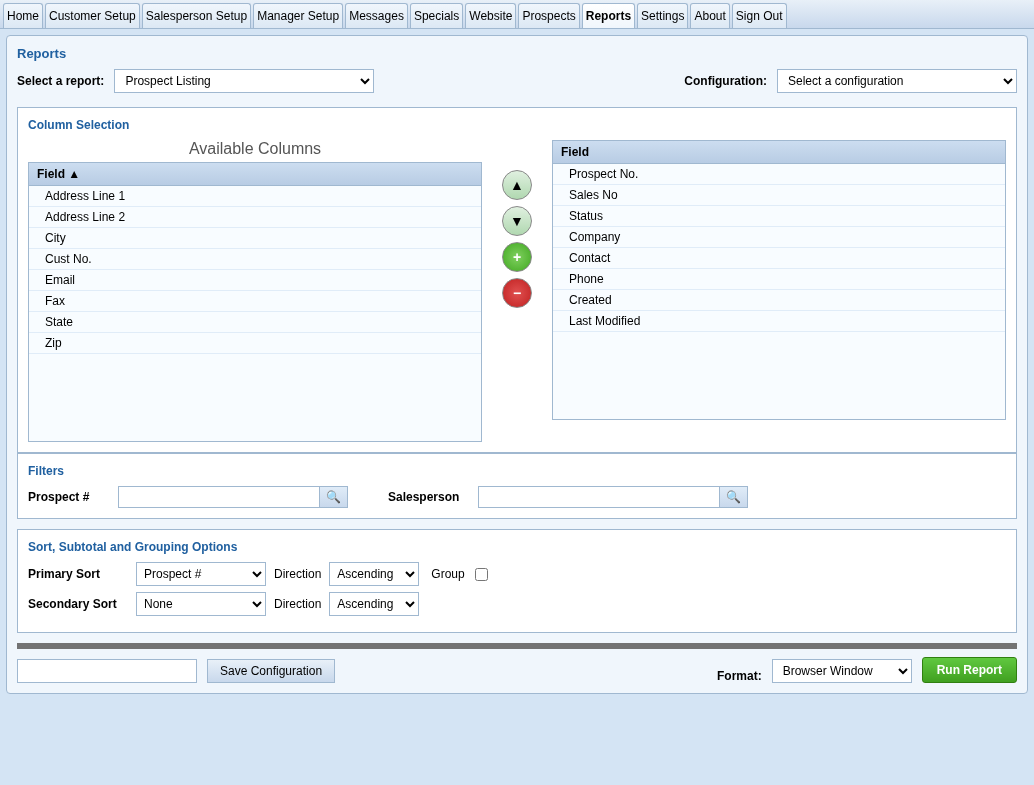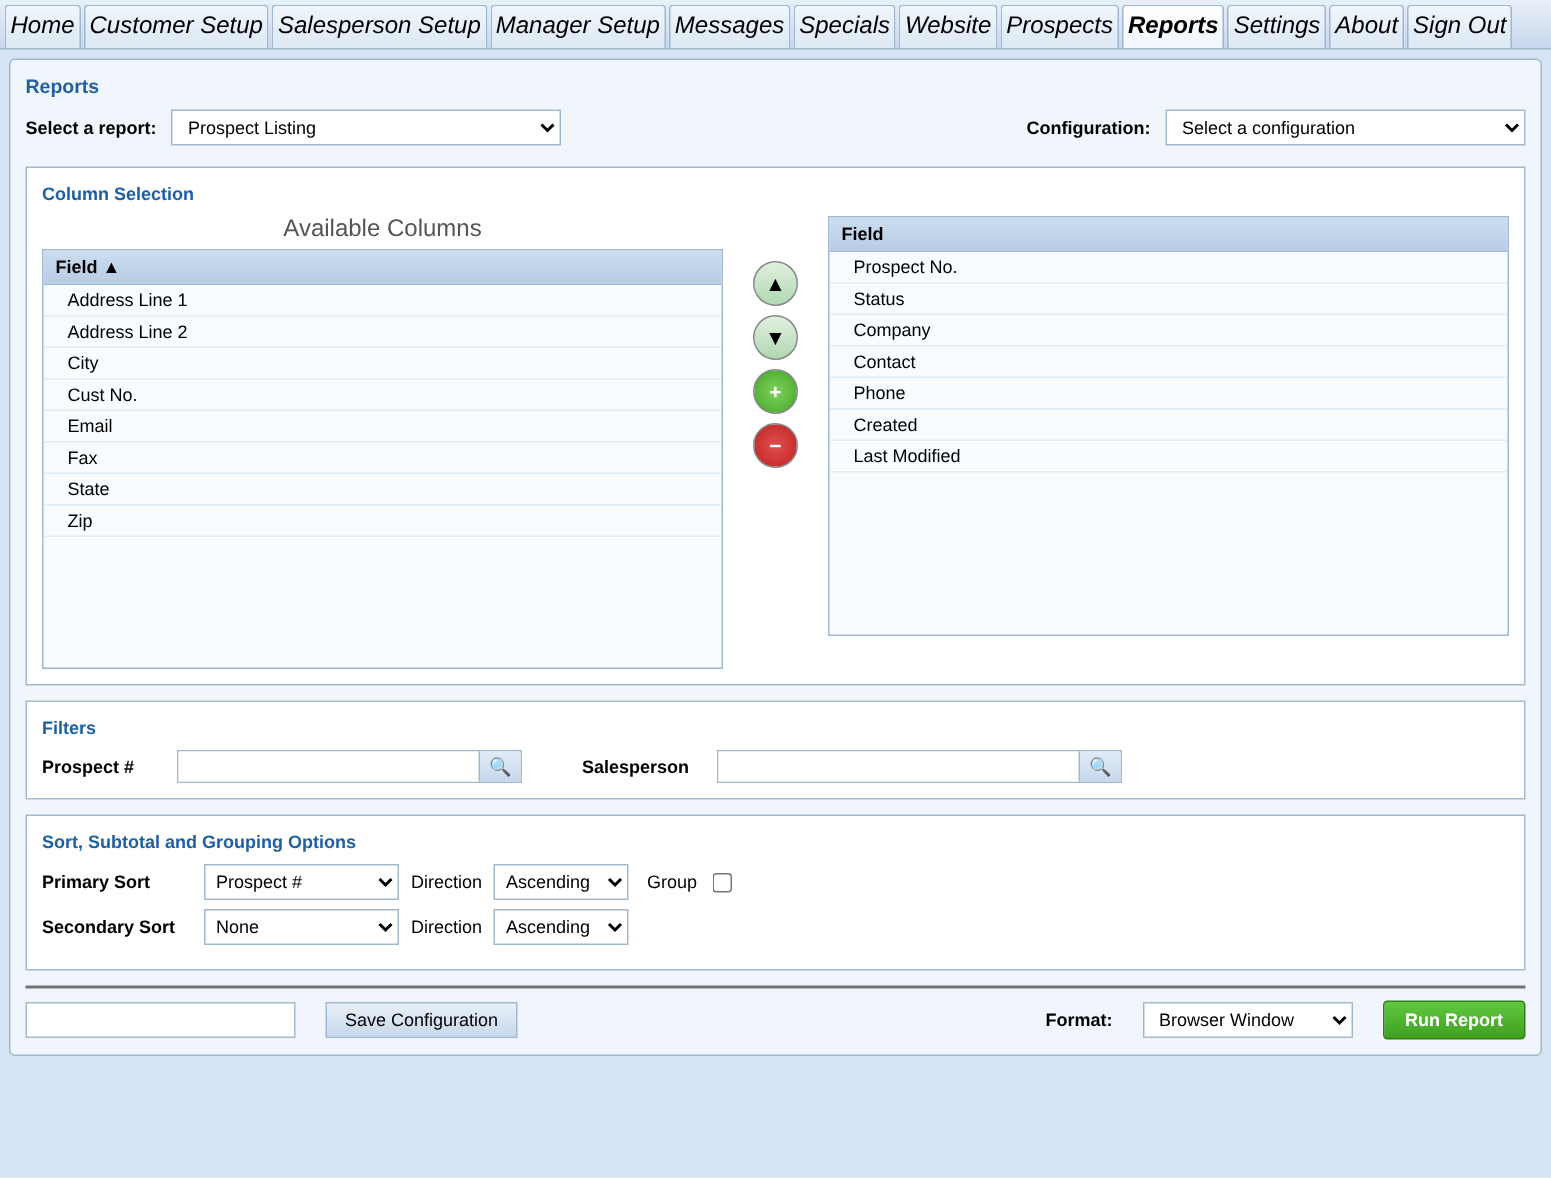--- a/index.html
+++ b/index.html
@@ -14,22 +14,21 @@
     }
     .nav-tab {
       padding: 5px 3px;
       border: 1px solid #a0b8d0;
       border-bottom: none;
       background: linear-gradient(to bottom, #f0f6fc, #dce8f4);
       cursor: pointer;
       margin-right: 2px;
       border-radius: 3px 3px 0 0;
       color: #000;
-      font-size: 16px;
-      font-style: italic;
+      font-size: 12px;
     }
     .nav-tab.active { background: linear-gradient(to bottom, #fff, #f0f6fc); font-weight: bold; }
 
     
     .main-content {
       background: #f0f6fc;
       margin: 6px;
       border: 1px solid #a0b8d0;
       border-radius: 4px;
       padding: 10px;
@@ -58,21 +57,20 @@
     }
     .report-select-main { width: 260px; }
     .config-select { width: 240px; }
     .config-label { margin-left: auto; font-weight: bold; white-space: nowrap; }
 
     
     .column-selection {
       background: #fff;
       border: 1px solid #a0b8d0;
       padding: 10px;
-      margin-bottom: 10px;
     }
     .col-section-title {
       font-size: 12px;
       font-weight: bold;
       color: #2060a0;
       margin-bottom: 8px;
     }
     .columns-container {
       display: flex;
       align-items: flex-start;
@@ -192,25 +190,25 @@
     }
     .sort-select-wide { width: 130px; }
     .sort-select-dir { width: 90px; }
     .direction-label { white-space: nowrap; }
     .group-label { white-space: nowrap; margin-left: 4px; }
     .group-check { margin-left: 2px; }
 
     
     .bottom-bar {
       display: flex;
-      align-items: center;
-      gap: 20px;
+      align-items: flex-end;
+      gap: 10px;
       margin-top: 8px;
       padding-top: 8px;
-      border-top: 2px solid #737373;
+      border-top: 6px solid #737373;
     }
     .config-name-input {
       width: 180px;
       border: 1px solid #a0b8d0;
       padding: 4px 6px;
       font-size: 12px;
     }
     .save-config-btn {
       padding: 4px 12px;
       background: linear-gradient(to bottom, #e8f0f8, #c8d8ec);
@@ -302,20 +300,21 @@
         <button class="btn-transfer btn-remove">−</button>
       </div>
 
       <div class="column-box">
         <div class="column-list">
           <div class="column-list-header">
             <span>Field</span>
           </div>
 
         <div class="column-list-item">Prospect No.</div>
+            <div class="column-list-item">Sales No</div>
             <div class="column-list-item">Status</div>
             <div class="column-list-item">Company</div>
             <div class="column-list-item">Contact</div>
             <div class="column-list-item">Phone</div>
             <div class="column-list-item">Created</div>
             <div class="column-list-item">Last Modified</div>
           </div>
       </div>
     </div>
   </div>

